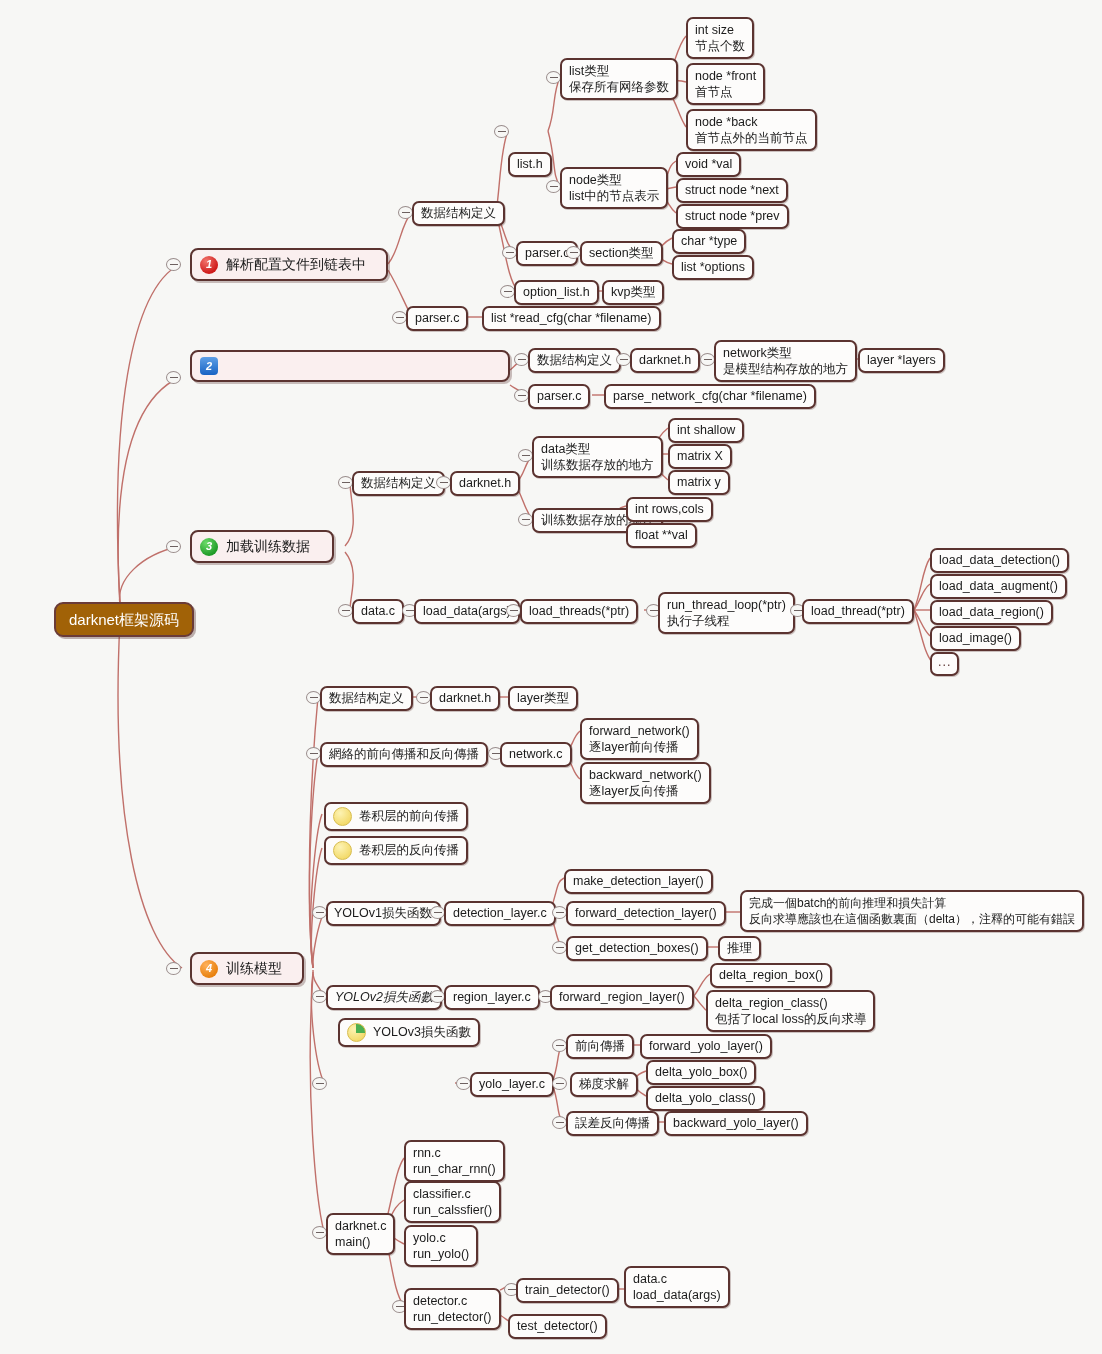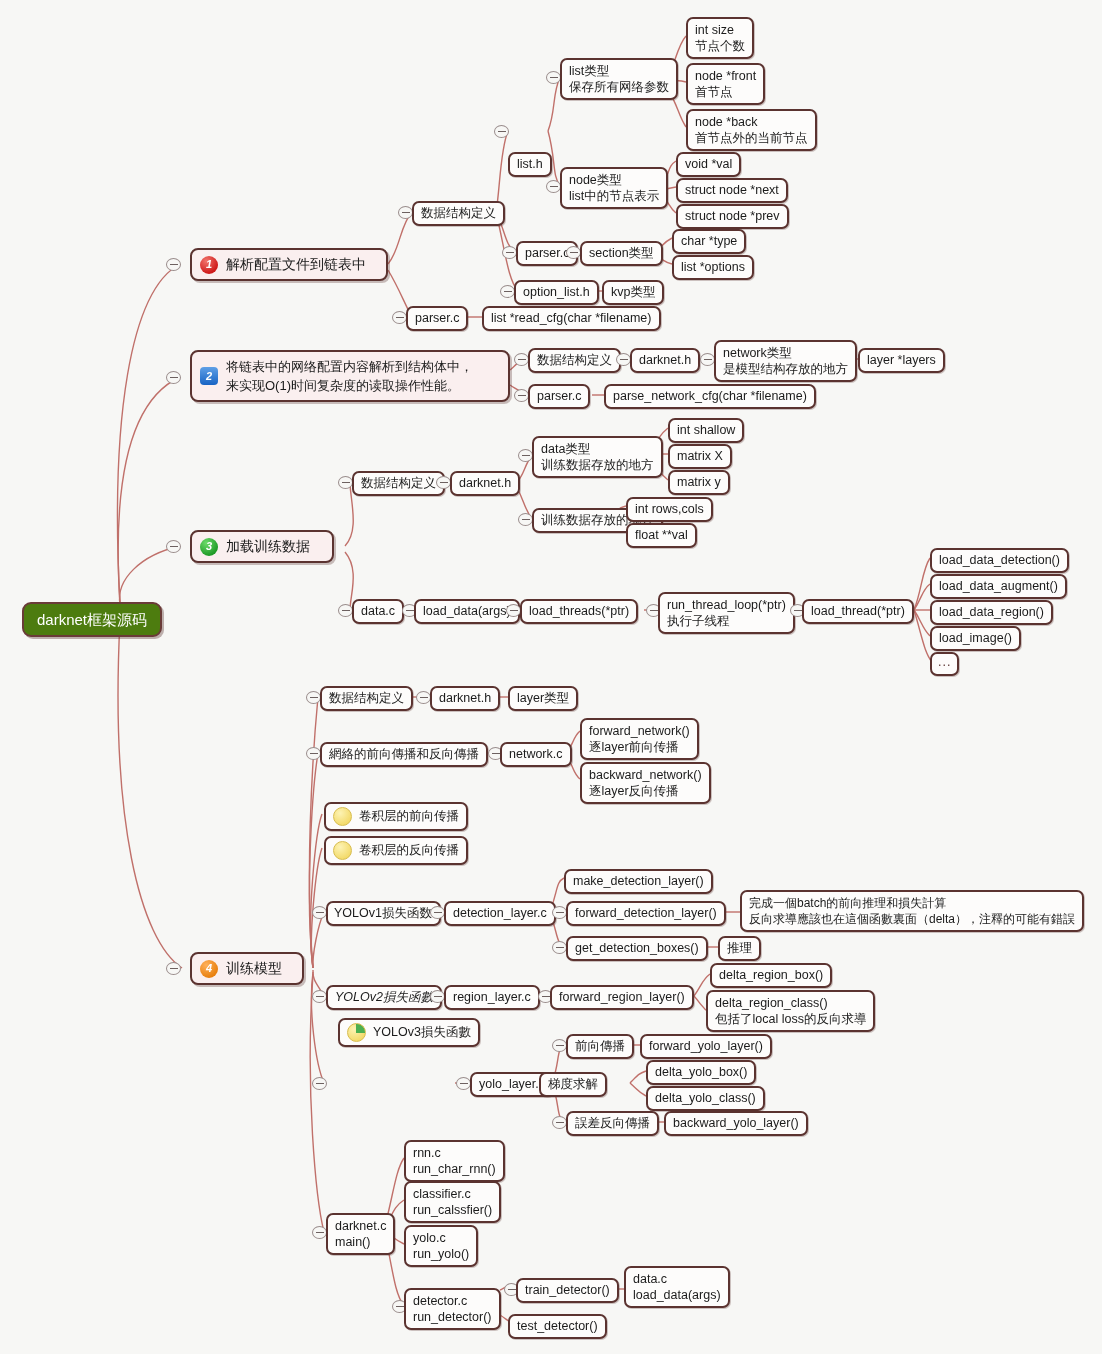--- a/index.html
+++ b/index.html
@@ -27,27 +27,28 @@
     white-space:pre;
     box-shadow:1px 1px 0 rgba(90,50,48,.28);
   }
   .node.two{line-height:16px;}
 
   
   .root{
     position:absolute;
     border:2px solid #6a3b38;
     border-radius:9px;
-    background:#4d7c0f;
+    background:#a16207;
     color:#ffffff;
     font-size:15px;
     line-height:19px;
     padding:6px 13px;
     white-space:pre;
     box-shadow:2px 2px 0 rgba(80,40,38,.35);
+    margin-left:32px;
   }
 
   
   .topic{
     background:#faefef;
     border:2px solid #5b3330;
     border-radius:8px;
     box-shadow:2px 2px 0 rgba(90,50,48,.3);
     padding:5px 10px 5px 8px;
     font-size:14px;
@@ -263,22 +264,20 @@
   <div class="node" style="left:514px;top:280px;">option_list.h</div>
   <div class="node" style="left:602px;top:280px;">kvp类型</div>
 
   <div class="toggle" style="left:392px;top:311px;"></div>
   <div class="node" style="left:406px;top:306px;">parser.c</div>
   <div class="node" style="left:482px;top:306px;">list *read_cfg(char *filename)</div>
 
   <div class="toggle" style="left:166px;top:371px;"></div>
   <div class="node topic" style="left:190px;top:350px;width:320px;">
     <span class="badge b2">2</span>
-    <span class="txt" style="font-size:13px;line-height:19px;">将链表中的网络配置内容解析到结构体中，
-来实现O(1)时间复杂度的读取操作性能。</span>
   </div>
 
   <div class="toggle" style="left:514px;top:353px;"></div>
   <div class="node" style="left:528px;top:348px;">数据结构定义</div>
   <div class="toggle" style="left:616px;top:353px;"></div>
   <div class="node" style="left:630px;top:348px;">darknet.h</div>
   <div class="toggle" style="left:700px;top:353px;"></div>
   <div class="node two" style="left:714px;top:340px;">network类型
 是模型结构存放的地方</div>
   <div class="node" style="left:858px;top:348px;">layer *layers</div>
@@ -387,21 +386,21 @@
     <span>YOLOv3損失函數</span>
   </div>
   <div class="toggle" style="left:456px;top:1077px;"></div>
   <div class="node" style="left:470px;top:1072px;">yolo_layer.c</div>
 
   <div class="toggle" style="left:552px;top:1039px;"></div>
   <div class="node" style="left:566px;top:1034px;">前向傳播</div>
   <div class="node" style="left:640px;top:1034px;">forward_yolo_layer()</div>
 
   <div class="toggle" style="left:552px;top:1077px;"></div>
-  <div class="node" style="left:539px;top:1072px;">梯度求解</div>
+  <div class="node" style="left:570px;top:1072px;">梯度求解</div>
   <div class="node" style="left:646px;top:1060px;">delta_yolo_box()</div>
   <div class="node" style="left:646px;top:1086px;">delta_yolo_class()</div>
 
   <div class="toggle" style="left:552px;top:1116px;"></div>
   <div class="node" style="left:566px;top:1111px;">誤差反向傳播</div>
   <div class="node" style="left:664px;top:1111px;">backward_yolo_layer()</div>
 
   <div class="toggle" style="left:312px;top:1226px;"></div>
   <div class="node two" style="left:326px;top:1213px;">darknet.c
 main()</div>

